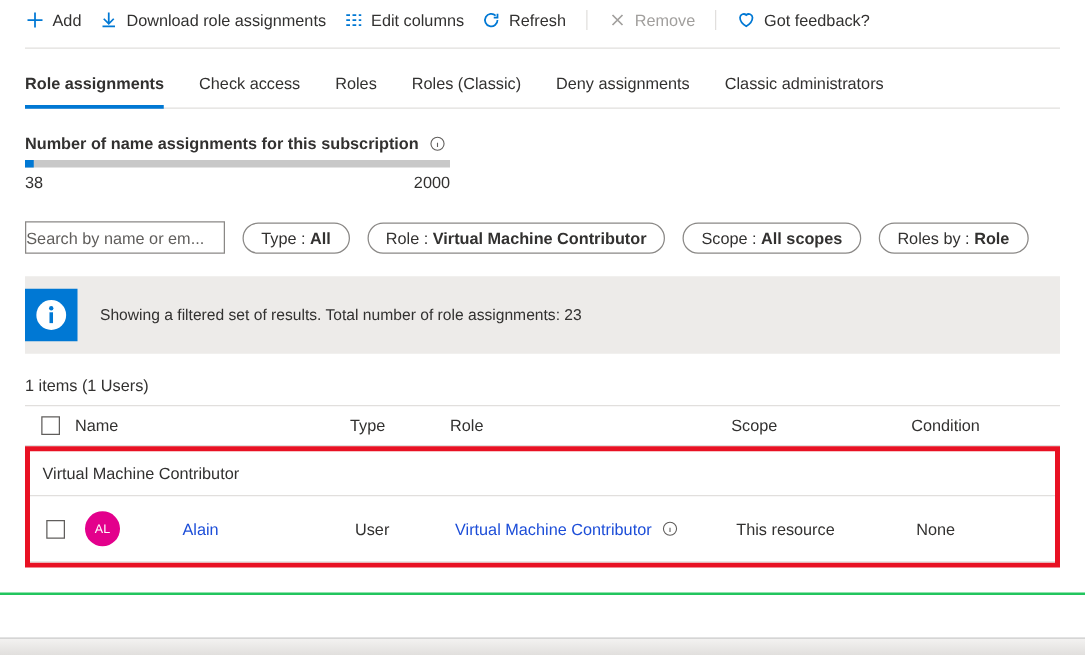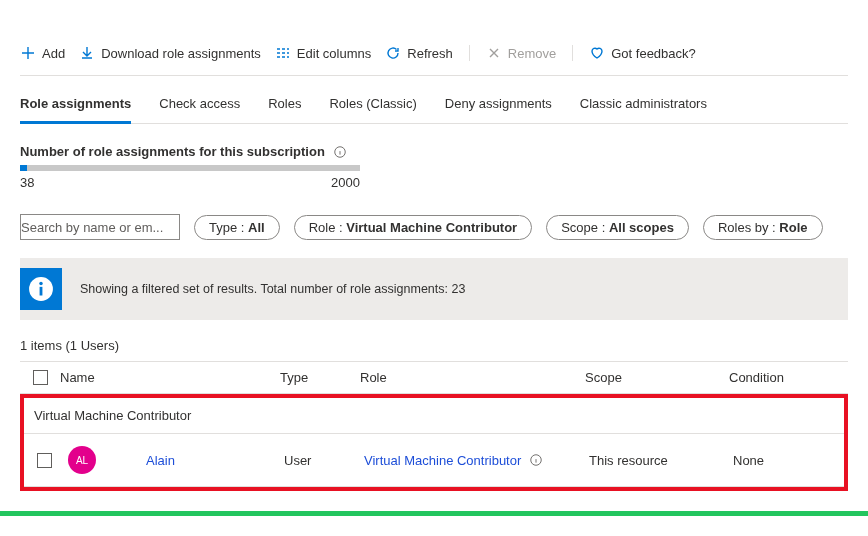--- a/index.html
+++ b/index.html
@@ -1,17 +1,17 @@
 <!DOCTYPE html>
 <html><head>
 <meta charset="utf-8">
 <style>
   * { box-sizing: border-box; margin: 0; padding: 0; }
   body { font-family: "Segoe UI", Arial, sans-serif; font-size: 13px; color: #323130; background: #fff; width: 868px; }
-  .content { padding: 0 20px 20px 20px; border-bottom: 5px solid #22c55e; margin-top: 37px;}
+  .content { padding: 0 20px 20px 20px; border-bottom: 2px solid #22c55e;}
   
   .toolbar { display: flex; align-items: center; gap: 14px; padding: 8px 0 14px 0; border-bottom: 1px solid #e1dfdd; }
   .tb-item { display: inline-flex; align-items: center; gap: 6px; color: #323130; cursor: pointer; }
   .tb-item svg { width: 16px; height: 16px; stroke: #0078d4; fill: none; stroke-width: 1.4; }
   .tb-item.disabled { color: #a19f9d; }
   .tb-item.disabled svg { stroke: #a19f9d;}
   .tb-sep { width: 1px; height: 16px; background: #e1dfdd; margin: 0 2px; }
   
   .tabs { display: flex; gap: 28px; padding: 16px 0 0 0; border-bottom: 1px solid #e1dfdd; }
   .tab { padding: 4px 0 10px 0; cursor: pointer; color: #323130; border-bottom: 3px solid transparent; margin-bottom: -1px; }
@@ -106,21 +106,21 @@
     <div class="tab active">Role assignments</div>
     <div class="tab">Check access</div>
     <div class="tab">Roles</div>
     <div class="tab">Roles (Classic)</div>
     <div class="tab">Deny assignments</div>
     <div class="tab">Classic administrators</div>
   </div>
 
   <div class="quota">
     <div class="quota-title">
-      <span>Number of role assignments for this subscription</span>
+      <span>Number of name assignments for this subscription</span>
       <svg class="info-circle" viewBox="0 0 16 16">
           <circle cx="8" cy="8" r="6"></circle>
           <path d="M8 5v0M8 7v4"></path>
         </svg>
     </div>
     <div class="quota-bar">
       <div class="quota-fill" style="width:2%"></div>
     </div>
     <div class="quota-labels">
       <span>38</span>

